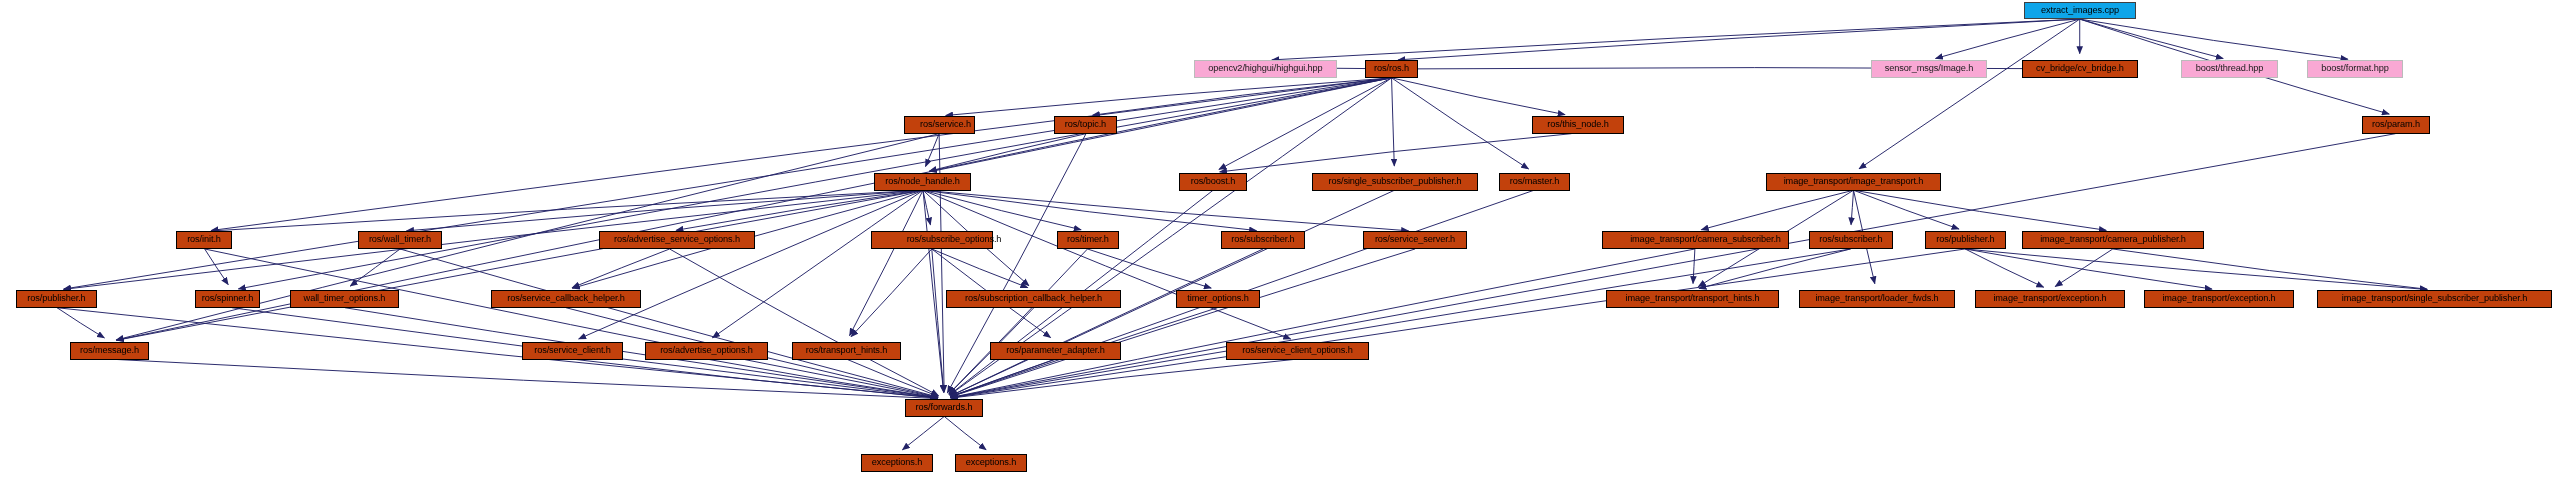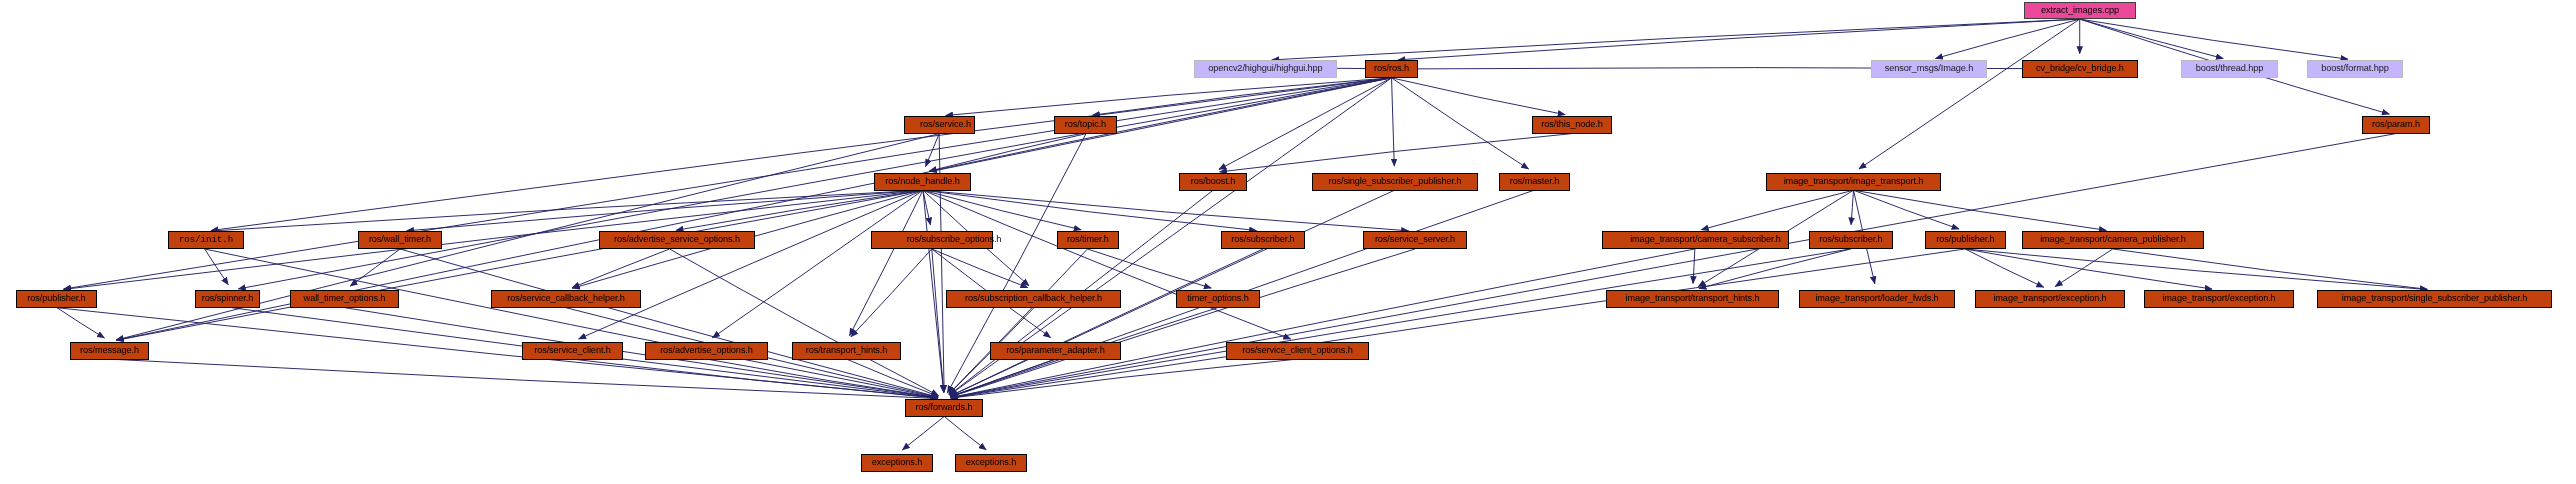--- a/index.html
+++ b/index.html
@@ -33,25 +33,25 @@
     border: 0.7px solid #000000;
     background: #c2410c;
     color: #000000;
     font-size: 9.2px;
     line-height: 1;
     white-space: nowrap;
     letter-spacing: -0.1px;
     z-index: 5;
   }
   .node.root {
-    background: #ec4899;
+    background: #0ea5e9;
     border-color: #404040;
   }
   .node.ext {
-    background: #c4b5fd;
+    background: #f9a8d4;
     border-color: #bbbbbb;
     color: #1a1a1a;
   }
 </style>
 </head>
 <body>
 
 <div id="graph">
   <svg id="edges" viewBox="0 0 3506 659">
     <defs>
@@ -158,28 +158,28 @@
   <div id="nodes">
       <div class="node root" style="left: 2024px; top: 1.5px; width: 112px;">extract_images.cpp</div>
       <div class="node ext" style="left: 1194px; top: 60px; width: 143px;">opencv2/highgui/highgui.hpp</div>
       <div class="node" style="left: 1365px; top: 60px; width: 53px;">ros/ros.h</div>
       <div class="node ext" style="left: 1871px; top: 60px; width: 116px;">sensor_msgs/Image.h</div>
       <div class="node" style="left: 2022px; top: 60px; width: 116px;">cv_bridge/cv_bridge.h</div>
       <div class="node ext" style="left: 2181px; top: 60px; width: 97px;">boost/thread.hpp</div>
       <div class="node ext" style="left: 2307px; top: 60px; width: 96px;">boost/format.hpp</div>
       <div class="node" style="left: 904px; top: 116px; width: 71px; padding-left: 12px;">ros/service.h</div>
       <div class="node" style="left: 1054px; top: 116px; width: 63px;">ros/topic.h</div>
-      <div class="node" style="left: 1532px; top: 116px; width: 80px;">ros/this_node.h</div>
+      <div class="node" style="left: 1532px; top: 116px; width: 92px;">ros/this_node.h</div>
       <div class="node" style="left: 2362px; top: 116px; width: 68px;">ros/param.h</div>
       <div class="node" style="left: 874px; top: 173px; width: 97px;">ros/node_handle.h</div>
       <div class="node" style="left: 1179px; top: 173px; width: 68px;">ros/boost.h</div>
       <div class="node" style="left: 1312px; top: 173px; width: 166px;">ros/single_subscriber_publisher.h</div>
       <div class="node" style="left: 1499px; top: 173px; width: 71px;">ros/master.h</div>
       <div class="node" style="left: 1766px; top: 173px; width: 175px;">image_transport/image_transport.h</div>
-      <div class="node" style="left: 168px; top: 231px; width: 76px; font-family: Liberation Mono, monospace;">ros/init.h</div>
+      <div class="node" style="left: 176px; top: 231px; width: 56px;">ros/init.h</div>
       <div class="node" style="left: 358px; top: 231px; width: 84px;">ros/wall_timer.h</div>
       <div class="node" style="left: 591px; top: 231px; width: 156px; margin-left: 8px;">ros/advertise_service_options.h</div>
       <div class="node" style="left: 871px; top: 231px; width: 122px; padding-left: 44px;">ros/subscribe_options.h</div>
       <div class="node" style="left: 1057px; top: 231px; width: 62px;">ros/timer.h</div>
       <div class="node" style="left: 1221px; top: 231px; width: 84px;">ros/subscriber.h</div>
       <div class="node" style="left: 1363px; top: 231px; width: 104px;">ros/service_server.h</div>
       <div class="node" style="left: 1602px; top: 231px; width: 187px; padding-left: 20px;">image_transport/camera_subscriber.h</div>
       <div class="node" style="left: 1809px; top: 231px; width: 84px;">ros/subscriber.h</div>
       <div class="node" style="left: 1925px; top: 231px; width: 81px;">ros/publisher.h</div>
       <div class="node" style="left: 2022px; top: 231px; width: 182px;">image_transport/camera_publisher.h</div>

